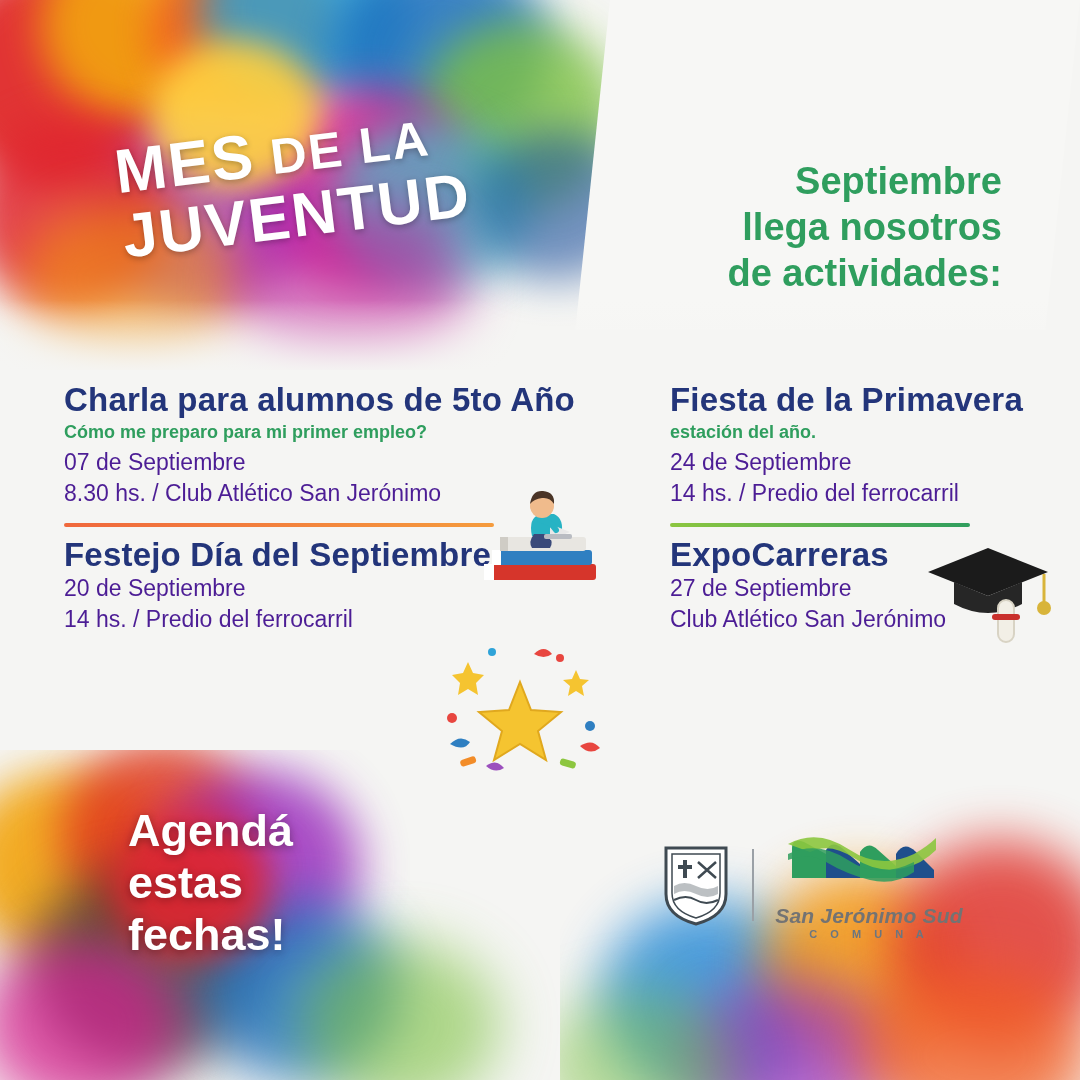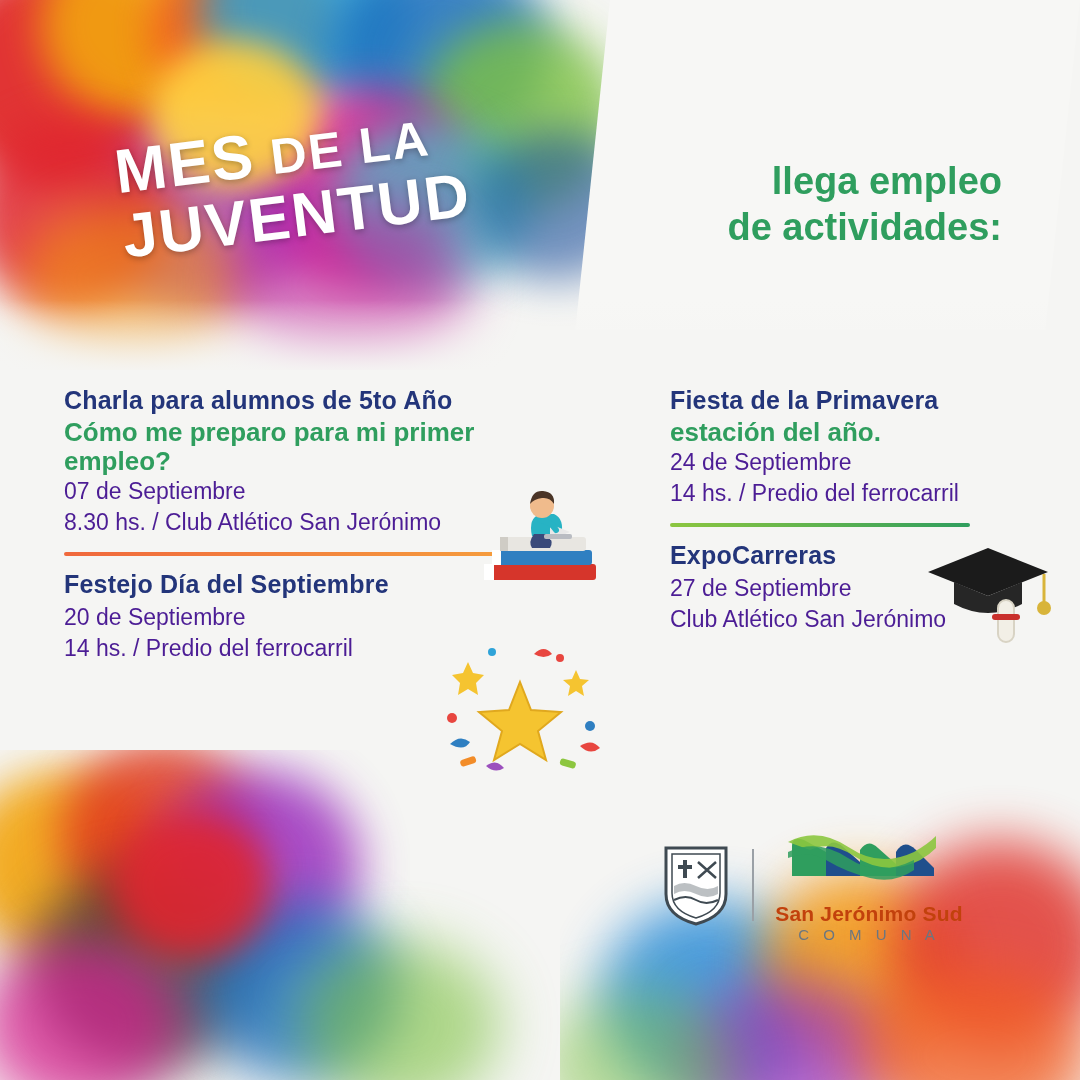--- a/index.html
+++ b/index.html
@@ -72,28 +72,28 @@
 
   
   .col { position:absolute; z-index:8; }
   #col-left  { left:64px;  top:382px; width:520px; }
   #col-right { left:632px; top:382px; width:420px;margin-left:38px; }
 
   .event { margin-bottom:6px; }
   .ev-title {
     color:#23357a;
     font-weight:bold;
-    font-size:25px;
+    font-size:33px;
     line-height:36px;
     letter-spacing:.2px;
   }
   .ev-sub {
     color:#2f9e5e;
     font-weight:bold;
-    font-size:26px;
+    font-size:18px;
     line-height:29px;
   }
   .ev-line {
     color:#4c1d95;
     font-size:23px;
     line-height:31px;
   }
 
   .rule { height:4px; border-radius:2px; margin:14px 0 10px 0; }
   .rule.orange { width:430px; background:linear-gradient(to right,#f0683c,#f59b3c); }
@@ -114,22 +114,22 @@
     text-shadow:0 2px 8px rgba(0,0,0,.35);
     z-index:10;
   }
 
   
   #logos { position:absolute; left:660px; top:820px; width:350px; height:130px; z-index:10;
            display:flex; align-items:center; }
   #crest { width:72px; height:86px; }
   #divider { width:2px; height:72px; background:#9aa0a6; margin:0 20px; }
   #comuna { display:flex; flex-direction:column; align-items:center; }
-  #comuna .name { font-size:21px; font-weight:bold; color:#c2410c; letter-spacing:.2px; margin-top:12px; }
-  #comuna .sub  { font-size:15px; font-weight:normal; color:#6b7680; letter-spacing:5px; }
+  #comuna .name { font-size:21px; font-weight:bold; color:#737373; letter-spacing:.2px; margin-top:12px;font-style:italic; }
+  #comuna .sub  { font-size:11px; font-weight:bold; color:#6b7680; letter-spacing:5px; }
 </style>
 </head>
 <body>
 
 <div id="poster">
 
   <div id="topsplash">
     <div class="s" style="left:-60px;top:-40px;width:240px;height:230px;background:#e02a2a;filter:blur(18px);opacity:.95;"></div>
     <div class="s" style="left:40px;top:-70px;width:200px;height:190px;background:#f2a40f;filter:blur(20px);opacity:.9;"></div>
     <div class="s" style="left:150px;top:-60px;width:190px;height:180px;background:#f25c1f;filter:blur(18px);opacity:.85;"></div>
@@ -151,21 +151,22 @@
 
   <div id="mes-title">
     <div class="l1">
       <span class="big">MES</span>
       <span>DE LA</span>
     </div>
     <div class="l2">JUVENTUD</div>
   </div>
 
   <div id="headline">
-    <div>llega empleo</div>
+    <div>Septiembre</div>
+    <div>llega nosotros</div>
     <div>de actividades:</div>
   </div>
 
   <div class="col" id="col-left">
 
     <div class="event">
       <div class="ev-title">Charla para alumnos de 5to Año</div>
       <div class="ev-sub">Cómo me preparo para mi primer empleo?</div>
       <div class="ev-line">07 de Septiembre</div>
       <div class="ev-line">8.30 hs. / Club Atlético San Jerónimo</div>
@@ -260,20 +261,25 @@
 
   <div id="brsplash">
     <div class="s" style="left:40px;top:120px;width:220px;height:200px;background:#2f8fd8;filter:blur(26px);opacity:.85;"></div>
     <div class="s" style="left:200px;top:90px;width:200px;height:190px;background:#f2950f;filter:blur(26px);opacity:.85;"></div>
     <div class="s" style="left:330px;top:60px;width:220px;height:210px;background:#e0362f;filter:blur(26px);opacity:.85;"></div>
     <div class="s" style="left:120px;top:200px;width:220px;height:160px;background:#9b2fbd;filter:blur(28px);opacity:.7;"></div>
     <div class="s" style="left:300px;top:190px;width:230px;height:170px;background:#f25c1f;filter:blur(28px);opacity:.75;"></div>
     <div class="s" style="left:-20px;top:210px;width:200px;height:150px;background:#7ec242;filter:blur(28px);opacity:.5;"></div>
   </div>
 
+  <div id="agenda">
+    <div>Agendá</div>
+    <div>estas</div>
+    <div>fechas!</div>
+  </div>
 
   <div id="logos">
     <svg id="crest" viewBox="0 0 72 86">
       <path d="M6 6 L66 6 L66 52 Q66 74 36 82 Q6 74 6 52 Z" fill="#ffffff" stroke="#3f4a52" stroke-width="3"></path>
       <path d="M12 12 L60 12 L60 51 Q60 69 36 76 Q12 69 12 51 Z" fill="none" stroke="#3f4a52" stroke-width="1.5"></path>
       <rect x="23" y="18" width="4" height="18" fill="#3f4a52"></rect>
       <rect x="18" y="23" width="14" height="4" fill="#3f4a52"></rect>
       <path d="M38 20 L56 36 M56 20 L38 36" stroke="#3f4a52" stroke-width="2.5"></path>
       <path d="M14 44 Q24 38 36 44 Q48 50 58 44 L58 52 Q48 58 36 52 Q24 46 14 52 Z" fill="#3f4a52" opacity=".35"></path>
       <path d="M14 58 q12 -6 22 0 q10 6 22 0" stroke="#3f4a52" stroke-width="2" fill="none"></path>

